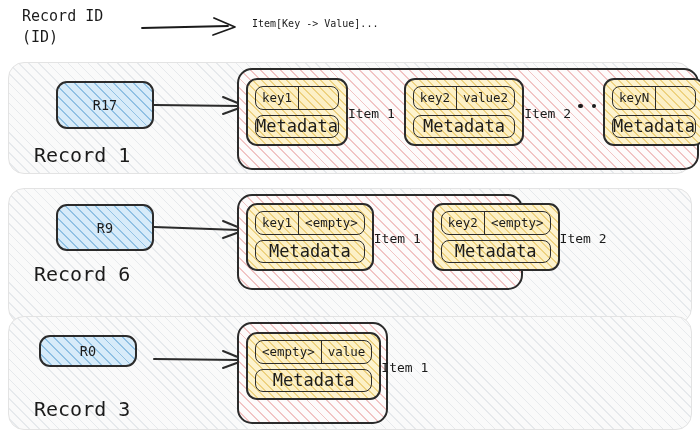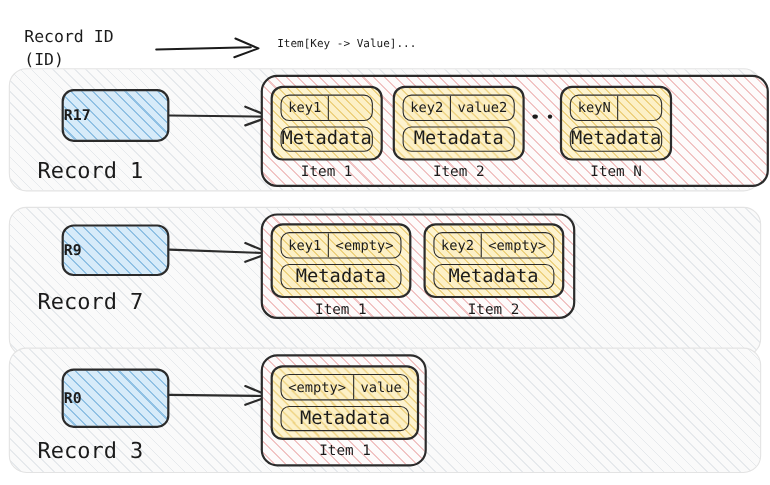--- a/index.html
+++ b/index.html
@@ -3,21 +3,21 @@
 <meta charset="utf-8">
 <style>
   html,body{margin:0;padding:0;background:#ffffff;}
   body{
     width:700px;height:441px;position:relative;overflow:hidden;
     font-family:"DejaVu Sans Mono","Liberation Mono",monospace;
     color:#1b1b1b;
   }
 
   
-  #header{position:absolute;left:0;top:17px;width:700px;height:56px;}
+  #header{position:absolute;left:0;top:0;width:700px;height:56px;}
   #hdr-left{position:absolute;left:22px;top:6px;font-size:15px;line-height:21px;white-space:pre;}
   #hdr-right{position:absolute;left:252px;top:18px;font-size:10px;white-space:pre;}
   #hdr-arrow{position:absolute;left:140px;top:16px;width:105px;height:22px;}
 
   
   .record-row{
     position:absolute;
     background:#fafafa;
     border:1.6px solid #e3e3e3;
     border-radius:16px;
@@ -36,29 +36,28 @@
   #row2 .record-label{left:25px;top:73px;}
   #row3 .record-label{left:25px;top:80px;}
 
   
   .id-box{
     position:absolute;
     border:2.1px solid #2b2b2b;
     border-radius:11px;
     background:#d7ebf9;
     box-sizing:border-box;
-    display:flex;align-items:center;
+    display:flex;align-items:center;justify-content:center;
     font-size:13.5px;color:#1b1b1b;
     background-image:repeating-linear-gradient(45deg,
         rgba(86,158,210,.55) 0 1.3px, rgba(0,0,0,0) 1.3px 7px);
-    font-weight:bold;
   }
   #row1 .id-box{left:47px;top:18px;width:98px;height:48px;}
   #row2 .id-box{left:47px;top:15px;width:98px;height:47px;}
-  #row3 .id-box{left:47px;top:18px;width:98px;height:54px;}
+  #row3 .id-box{left:30px;top:18px;width:98px;height:32px;}
 
   
   .connector{position:absolute;height:24px;}
   #row1 .connector{left:144px;top:31px;width:96px;}
   #row2 .connector{left:144px;top:28px;width:96px;}
   #row3 .connector{left:144px;top:31px;width:96px;}
 
   
   .items-wrap{
     position:absolute;
@@ -68,21 +67,21 @@
     box-sizing:border-box;
     background-image:repeating-linear-gradient(45deg,
         rgba(224,120,120,.42) 0 1.3px, rgba(0,0,0,0) 1.3px 7px);
     display:flex;align-items:flex-start;
   }
   #row1 .items-wrap{left:228px;top:5px;width:462px;height:102px;padding:8px 7px;}
   #row2 .items-wrap{left:228px;top:5px;width:286px;height:96px;padding:7px;}
   #row3 .items-wrap{left:228px;top:5px;width:151px;height:102px;padding:8px 7px;}
 
   
-  .item{position:relative;display:flex;flex-direction:column;align-items:center;}
+  .item{position:relative;display:flex;flex-direction:row;align-items:center;}
   .item-card{
     border:2.1px solid #2b2b2b;
     border-radius:11px;
     background:#fdf3cf;
     box-sizing:border-box;
     padding:6px 7px;
     background-image:repeating-linear-gradient(45deg,
         rgba(226,185,70,.55) 0 1.3px, rgba(0,0,0,0) 1.3px 6px);
   }
   .kv-row{
@@ -215,21 +214,21 @@
         <div class="kv-row">
           <div class="kv-cell key">key2</div>
           <div class="kv-cell val">&lt;empty&gt;</div>
         </div>
         <div class="meta-box">Metadata</div>
       </div>
       <div class="item-label">Item 2</div>
     </div>
   </div>
 
-  <div class="record-label">Record 7</div>
+  <div class="record-label">Record 6</div>
 </div>
 
 <div class="record-row" id="row3">
   <div class="id-box">
     <span>R0</span>
   </div>
 
   <svg class="connector" viewBox="0 0 96 24" preserveAspectRatio="none">
     <path d="M1 11 L86 12" stroke="#2b2b2b" stroke-width="2" fill="none" stroke-linecap="round"></path>
     <path d="M70 3 L92 12 L70 20" stroke="#2b2b2b" stroke-width="2" fill="none" stroke-linecap="round" stroke-linejoin="round"></path>

